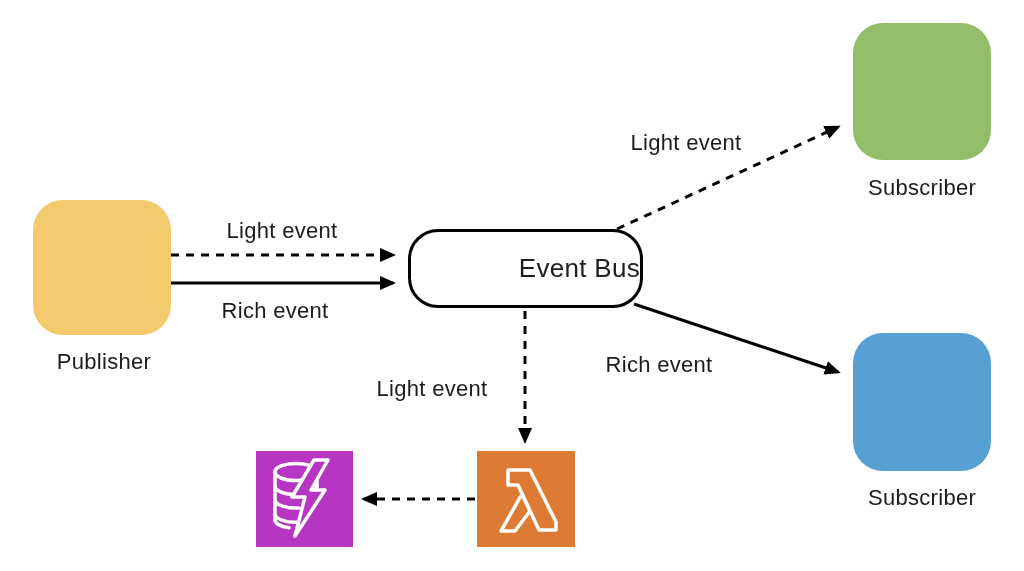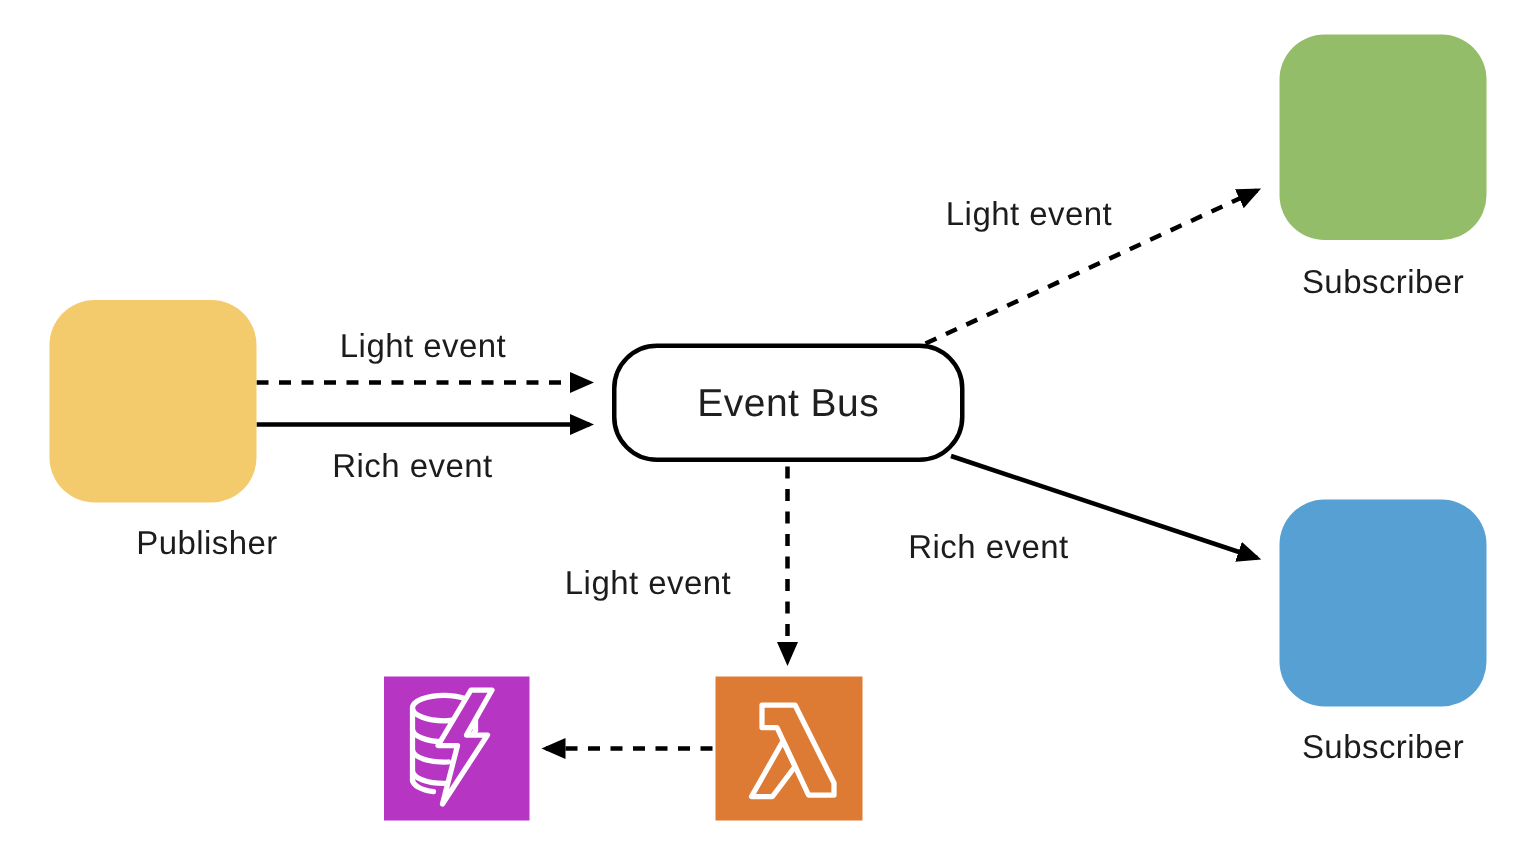--- a/index.html
+++ b/index.html
@@ -29,21 +29,21 @@
     border-radius: 30px;
   }
   .event-bus {
     left: 408px; top: 229px;
     width: 235px; height: 79px;
     background: #ffffff;
     border: 3px solid #000000;
     border-radius: 30px;
     display: flex;
     align-items: center;
-    justify-content: center;
+    justify-content: flex-end;
     font-size: 26px;
     font-weight: 500;
     color: #1f1f1f;
     letter-spacing: 0.3px;
   }
   .publisher-box   { left: 33px;  top: 200px; width: 138px; height: 135px; }
   .subscriber-top  { left: 853px; top: 23px;  width: 138px; height: 137px; }
   .subscriber-bot  { left: 853px; top: 333px; width: 138px; height: 138px; }
   .lambda-box      { left: 477px; top: 451px; width: 98px;  height: 96px; }
   .database-box    { left: 256px; top: 451px; width: 97px;  height: 96px; }
@@ -76,21 +76,21 @@
     <line x1="617" y1="229" x2="838" y2="127" stroke="#000" stroke-width="3" stroke-dasharray="8 7" marker-end="url(#arrowhead)"></line>
 
     <line x1="634" y1="304" x2="838" y2="372" stroke="#000" stroke-width="3" marker-end="url(#arrowhead)"></line>
 
     <line x1="525" y1="311" x2="525" y2="441" stroke="#000" stroke-width="3" stroke-dasharray="8 7" marker-end="url(#arrowhead)"></line>
 
     <line x1="475" y1="499" x2="364" y2="499" stroke="#000" stroke-width="3" stroke-dasharray="8 7" marker-end="url(#arrowhead)"></line>
   </svg>
 
   <div class="node rounded-box publisher-box" style="background-color: rgb(243, 203, 109);"></div>
-  <div class="diagram-label" style="left:104px; top:362px;margin-left:34px;">Publisher</div>
+  <div class="diagram-label" style="left:104px; top:362px;">Publisher</div>
 
   <div class="node event-bus">
     <span>Event Bus</span>
   </div>
 
   <div class="node rounded-box subscriber-top" style="background-color: rgb(147, 189, 105);"></div>
   <div class="diagram-label" style="left:922px; top:188px;">Subscriber</div>
 
   <div class="node rounded-box subscriber-bot" style="background-color: rgb(87, 160, 211);"></div>
   <div class="diagram-label" style="left:922px; top:498px;">Subscriber</div>

